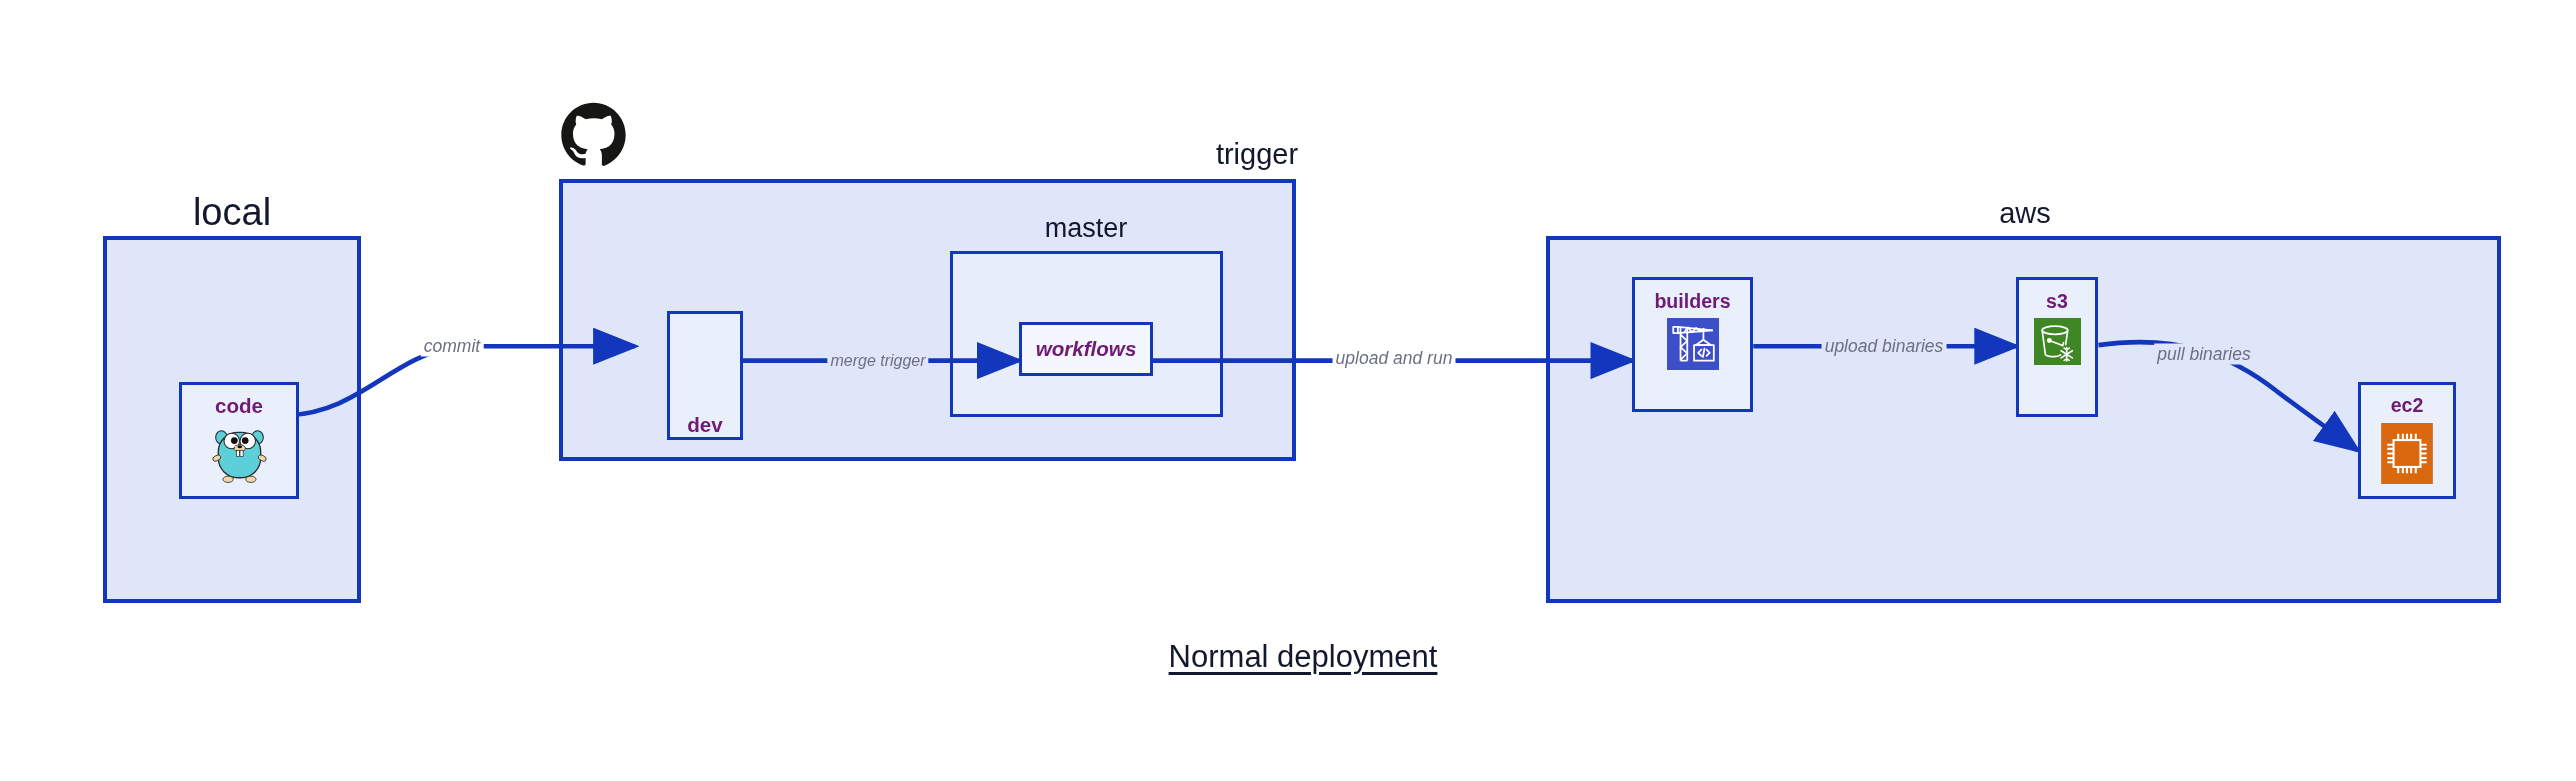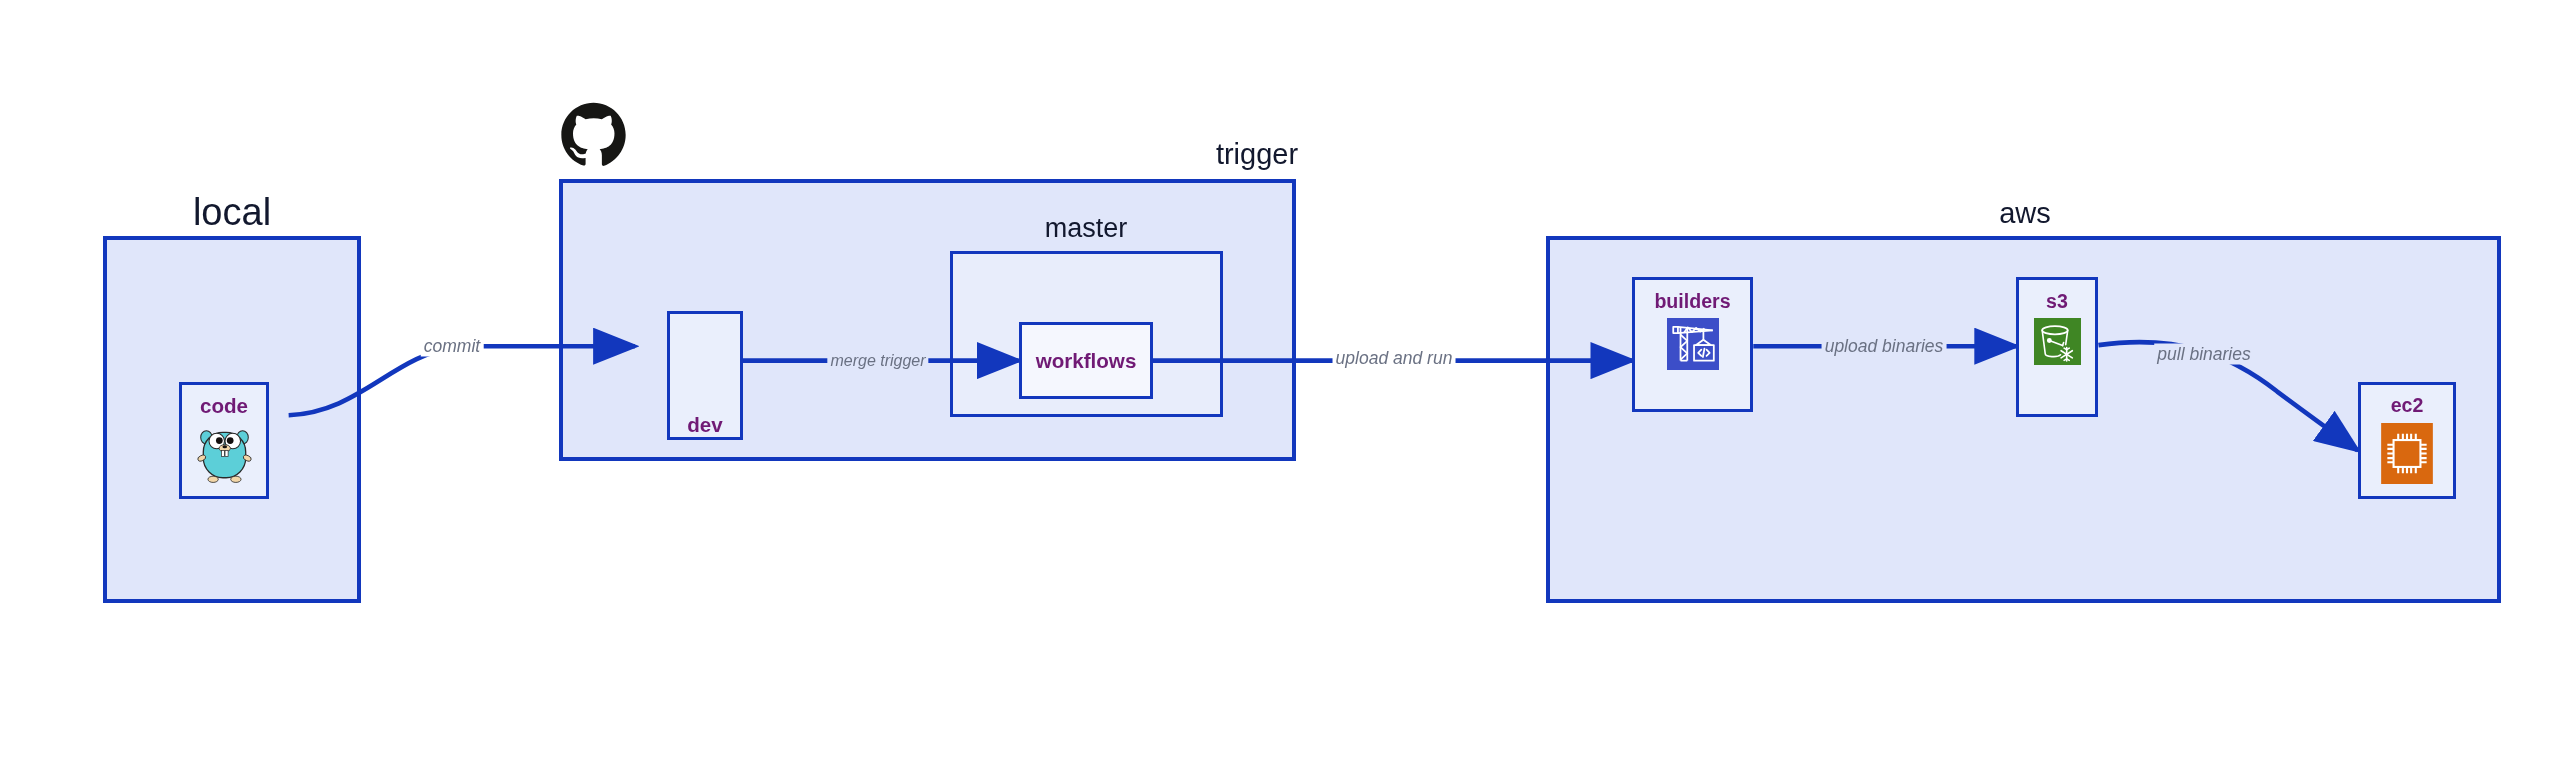--- a/index.html
+++ b/index.html
@@ -143,21 +143,21 @@
 
     <g>
       <path d="M 3403 672 L 3913 672" stroke="#1237bd" stroke-width="9" fill="none" marker-end="url(#arrowhead)"></path>
     </g>
 
     <g>
       <path d="M 4073 670 C 4230 648 4330 690 4420 760 C 4490 812 4540 848 4576 874" stroke="#1237bd" stroke-width="9" fill="none" marker-end="url(#arrowhead)"></path>
     </g>
   </svg>
 
-  <div class="node" style="left:179px; top:382px; width:90px; height:117px; padding-top:9.3px;">
+  <div class="node" style="left:179px; top:382px; width:120px; height:117px; padding-top:9.3px;">
     <div class="node-label" style="font-size:20.6px;">code</div>
     <svg class="node-icon" width="57" height="61" viewBox="0 0 110 118" xmlns="http://www.w3.org/2000/svg" style="margin-top:6.2px;">
 
       <ellipse cx="20" cy="26" rx="11" ry="13" fill="#5ccfd8" stroke="#2a2a2a" stroke-width="2"></ellipse>
       <ellipse cx="90" cy="26" rx="11" ry="13" fill="#5ccfd8" stroke="#2a2a2a" stroke-width="2"></ellipse>
 
       <rect x="14" y="16" width="82" height="88" rx="38" fill="#5ccfd8" stroke="#2a2a2a" stroke-width="2.5"></rect>
 
       <ellipse cx="11" cy="66" rx="8" ry="5" fill="#f2d6a8" stroke="#2a2a2a" stroke-width="1.6" transform="rotate(-25 11 66)"></ellipse>
       <ellipse cx="99" cy="66" rx="8" ry="5" fill="#f2d6a8" stroke="#2a2a2a" stroke-width="1.6" transform="rotate(25 99 66)"></ellipse>
@@ -175,21 +175,21 @@
 
       <rect x="49" y="51" width="6" height="12" fill="#ffffff" stroke="#2a2a2a" stroke-width="1.4"></rect>
       <rect x="56" y="51" width="6" height="12" fill="#ffffff" stroke="#2a2a2a" stroke-width="1.4"></rect>
     </svg>
   </div>
 
   <div class="node" style="left:667px; top:311px; width:76px; height:129px; justify-content:flex-end;">
     <div class="node-label" style="font-size:20.6px;">dev</div>
   </div>
 
-  <div class="node white" style="left:1019px; top:322px; width:134px; height:77px; justify-content:center;">
+  <div class="node white" style="left:1019px; top:322px; width:134px; height:54px; justify-content:center;font-style:italic;">
     <div class="node-label" style="font-size:20.6px;">workflows</div>
   </div>
 
   <div class="node" style="left:1632px; top:277px; width:121px; height:135px; padding-top:10.3px;">
     <div class="node-label" style="font-size:19.6px;">builders</div>
     <svg class="node-icon" width="52" height="52" viewBox="0 0 100 100" xmlns="http://www.w3.org/2000/svg" style="margin-top:5.2px;">
       <rect x="0" y="0" width="100" height="100" fill="#3c4ec8"></rect>
       <g stroke="#ffffff" stroke-width="3.4" fill="none" stroke-linejoin="round">
 
         <rect x="12" y="17" width="9" height="12"></rect>
@@ -268,15 +268,16 @@
   <div class="edge-label onwhite" style="left:1394px; top:358px; font-size:17.5px;">upload and run</div>
 
   <div class="edge-label onfill" style="left:1884px; top:346px; font-size:17.5px;">upload binaries</div>
 
   <div class="edge-label onfill" style="left:2204px; top:354px; font-size:17.5px;">pull binaries</div>
 
   <svg id="octocat" width="67" height="70" viewBox="0 0 100 100" xmlns="http://www.w3.org/2000/svg" style="left:560px; top:100px;">
     <path fill="#161614" d="M50 2C23.5 2 2 23.5 2 50c0 21.2 13.8 39.2 32.9 45.6 2.4.4 3.3-1 3.3-2.3 0-1.2 0-5 0-9.1-13.4 2.9-16.2-5.7-16.2-5.7-2.2-5.6-5.4-7-5.4-7-4.4-3 .3-2.9.3-2.9 4.8.3 7.4 5 7.4 5 4.3 7.4 11.3 5.3 14.1 4 .4-3.1 1.7-5.3 3-6.5-10.7-1.2-22-5.4-22-23.8 0-5.3 1.9-9.6 5-13-.5-1.2-2.2-6.1.5-12.8 0 0 4.1-1.3 13.4 5 3.9-1.1 8-1.6 12.1-1.6 4.1 0 8.3.6 12.1 1.6 9.2-6.3 13.3-5 13.3-5 2.7 6.7 1 11.6.5 12.8 3.1 3.4 5 7.7 5 13 0 18.5-11.3 22.6-22.1 23.8 1.7 1.5 3.3 4.5 3.3 9.1 0 6.6 0 11.9 0 13.5 0 1.3.9 2.8 3.3 2.3C84.2 89.2 98 71.2 98 50 98 23.5 76.5 2 50 2z"></path>
   </svg>
 
+  <div id="diagram-title" style="left:1303px; top:639px; font-size:31px;">Normal deployment</div>
 
 </div>
 
 
 </body></html>

